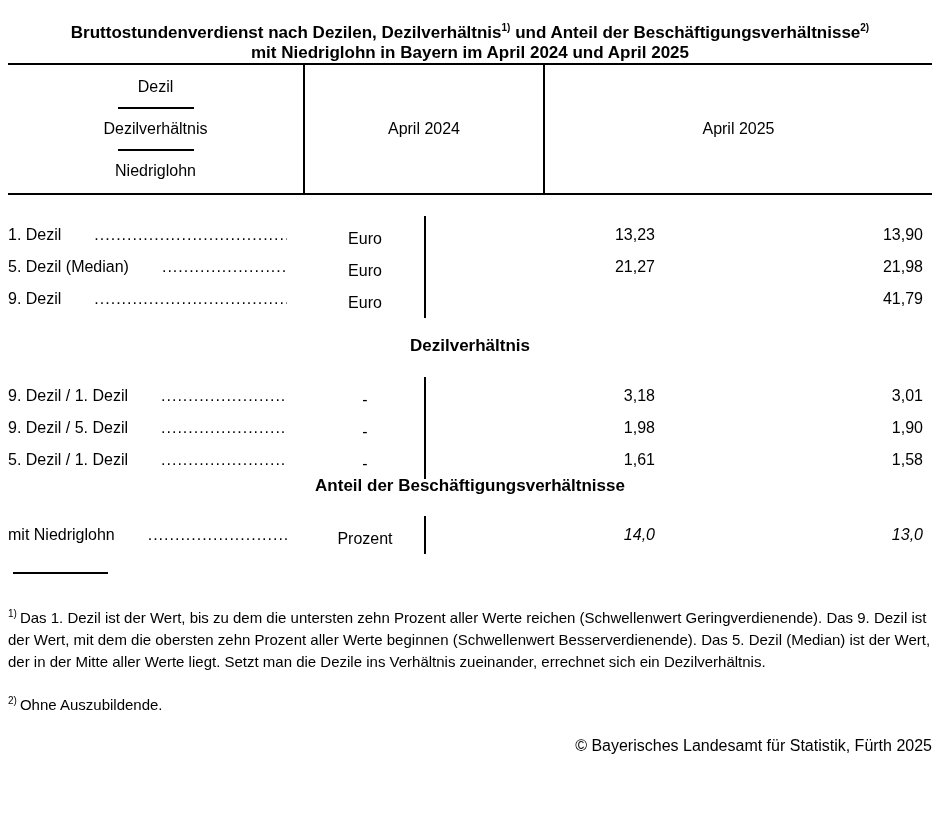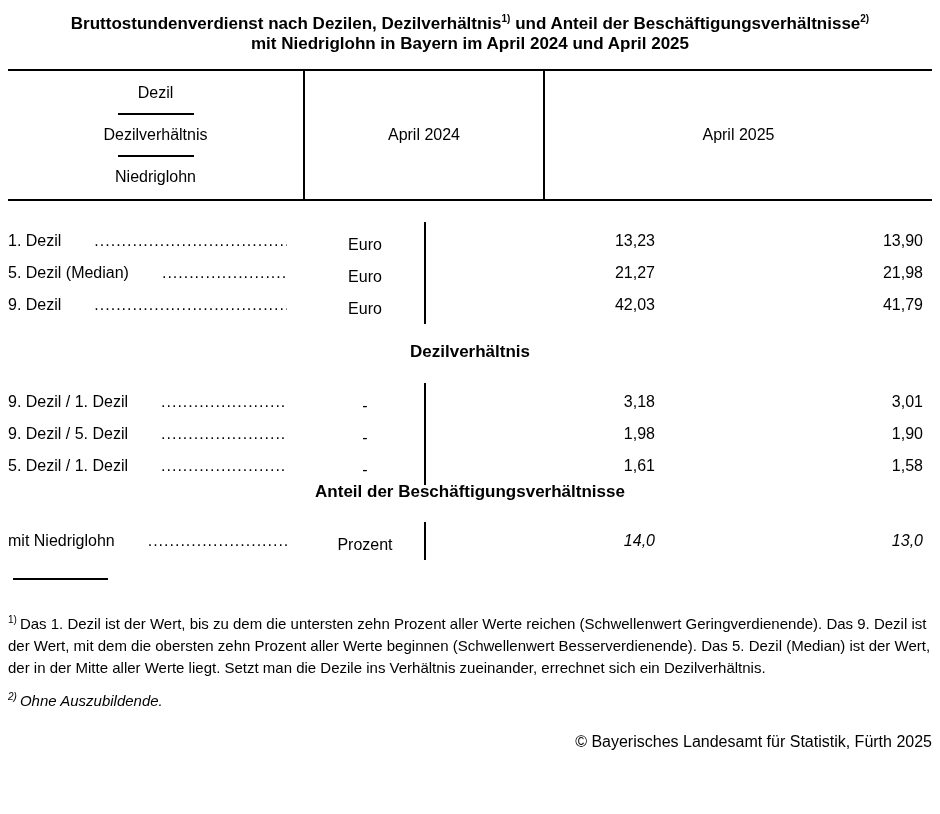--- a/index.html
+++ b/index.html
@@ -3,29 +3,28 @@
 <meta charset="utf-8">
 <style>
   * { box-sizing: border-box; margin: 0; padding: 0; }
   html, body { width: 940px; height: 814px; }
   body {
     font-family: "Liberation Sans", sans-serif;
     color: #000;
     background: #fff;
     overflow: hidden;
   }
-  .page { width: 924px; margin: 0 8px; padding-top: 9px; }
+  .page { width: 924px; margin: 0 8px; padding-top: 18px; }
 
   
   .title { text-align: center; font-weight: bold; font-size: 17px; line-height: 20px; }
   .title sup { font-size: 10px; vertical-align: super; }
 
   
   .thead {
-    margin-top: 15px;
     border-top: 2px solid #000;
     border-bottom: 2px solid #000;
     height: 132px;
     display: flex;
     font-size: 16px;
   }
   .thead .hc { display: flex; align-items: center; justify-content: center; }
   .hc1 { width: 297px; border-right: 2px solid #000; flex-direction: column; }
   .hc2 { width: 120px; border-right: 2px solid #000; }
   .hc3 { width: 240px; border-right: 2px solid #000; }
@@ -51,21 +50,21 @@
   .cell-unit { width: 120px; text-align: center; margin-top: 8px; }
   .cell-v24 { width: 240px; text-align: right; padding-right: 10px; }
   .cell-v25 { flex: 1; text-align: right; padding-right: 9px; }
   .italic { font-style: italic; text-align: right; }
 
   
   .fn-rule { margin-top: 21px; margin-left: 5px; width: 95px; height: 2px; background: #000; }
   .footnotes { margin-top: 29px; font-size: 15px; line-height: 22px; }
   .footnote sup { font-size: 10px; vertical-align: super; }
   .footnote .fn-text { padding-left: 3px; }
-  .footnote + .footnote { margin-top: 7px; font-style: italic; }
+  .footnote + .footnote { margin-top: 17px; }
 
   
   .copyright { margin-top: 21px; text-align: right; font-size: 16px; }
 </style>
 </head>
 <body>
 
 <div class="page">
 
   <div class="title">
@@ -104,21 +103,20 @@
       <div class="cell-unit">Euro</div>
       <div class="cell-v24">21,27</div>
       <div class="cell-v25">21,98</div>
     </div>
     <div class="row">
       <div class="cell-label">
           <span class="lbl">9. Dezil</span>
           <span class="dots">....................................................................................</span>
         </div>
       <div class="cell-unit">Euro</div>
-      <div class="cell-v24">42,03</div>
       <div class="cell-v25">41,79</div>
     </div>
   </div>
 
   <div class="sec-heading sh2">Dezilverhältnis</div>
   <div class="rows rows2">
     <span class="vline"></span>
     <div class="row">
       <div class="cell-label">
           <span class="lbl">9. Dezil / 1. Dezil</span>

